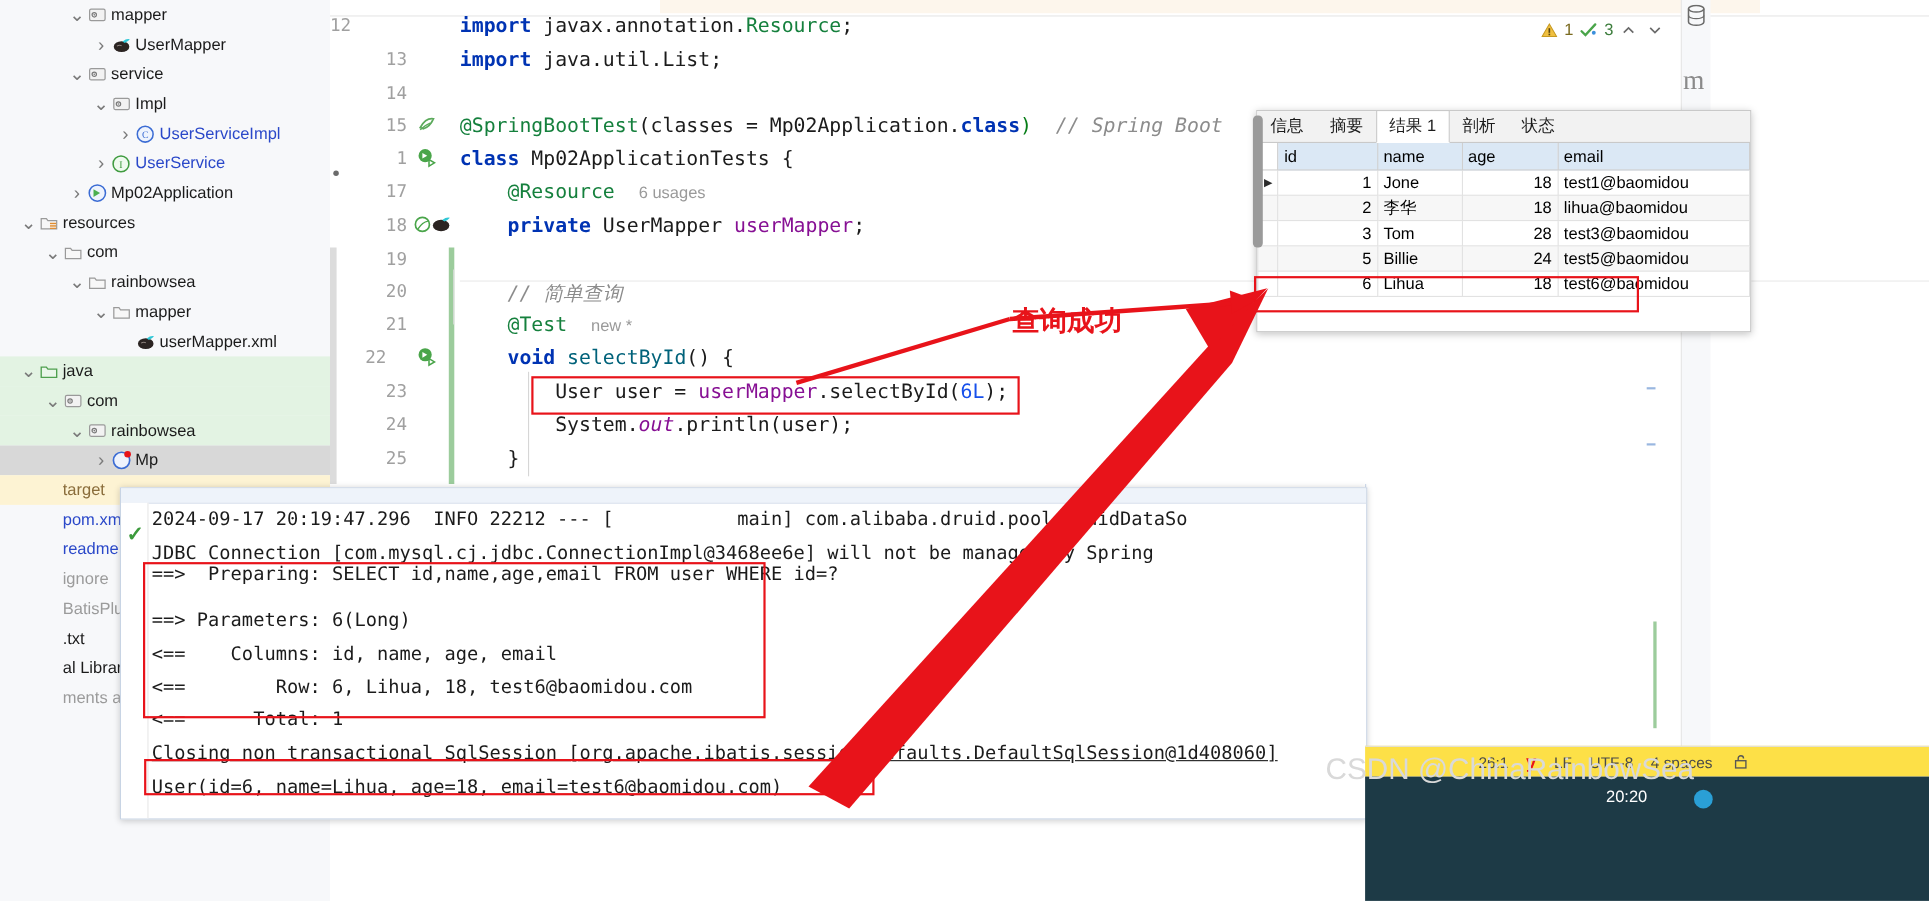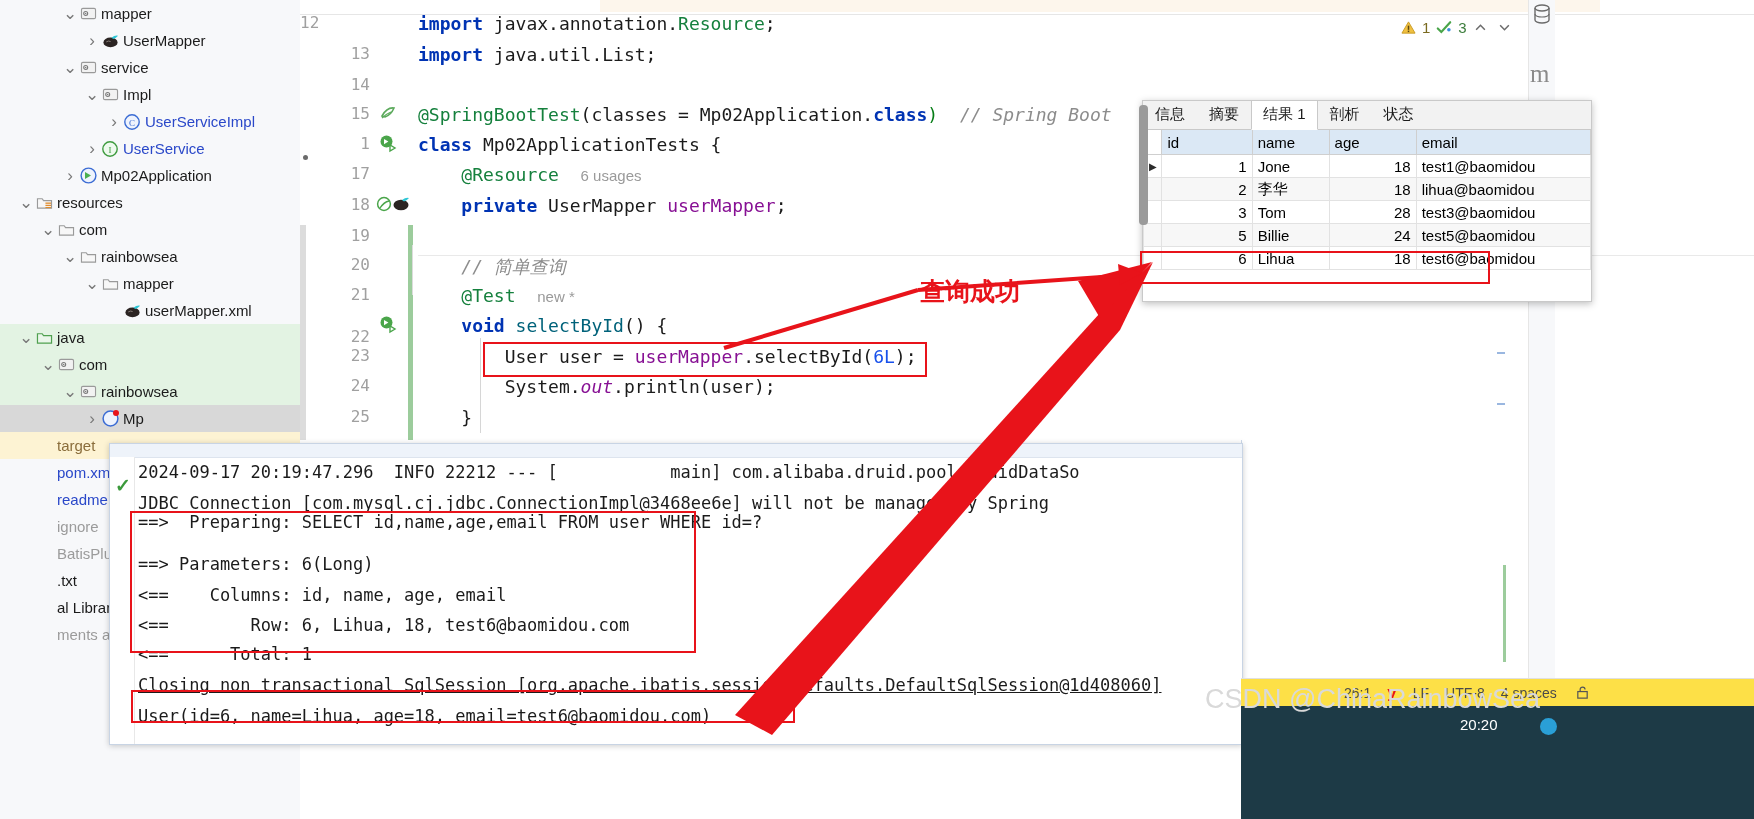--- a/index.html
+++ b/index.html
@@ -406,21 +406,21 @@
           <path d="M27 6 q4-3 7-2 -2 2.5 -5 3.4 z" fill="#2fc7d6"></path>
         </svg>
       </span>
       <div class="code-line" style="top: 195px;">    <span class="kw">private</span> UserMapper <span class="fld">userMapper</span>;</div>
       <div class="lineno" style="top: 226px; left: 0px; width: 70px; text-align: right;">19</div>
       <div class="code-line" style="top: 226px;"></div>
       <div class="lineno" style="top: 255px; left: 0px; width: 70px; text-align: right;">20</div>
       <div class="code-line" style="top: 255px;">    <span class="cmt">// 简单查询</span></div>
       <div class="lineno" style="top: 285px; left: 0px; width: 70px; text-align: right;">21</div>
       <div class="code-line" style="top: 285px;">    <span class="anno">@Test</span>  <span class="usages">new *</span></div>
-      <div class="lineno" style="top: 327px; left: 0px; width: 70px; text-align: right;">22</div>
+      <div class="lineno" style="top: 315px; left: 0px; width: 70px; text-align: left; padding-left: 32px;">22</div>
       <span class="svgwrap" style="position: absolute; left: 78px; top: 314px; width: 20px;">
         <svg width="20" height="20" viewBox="0 0 20 20">
           <circle cx="8.5" cy="8.5" r="6" fill="#4aa54a"></circle>
           <path d="M6 6 v5.2 l4.4 -2.6 z" fill="#ffffff"></path>
           <path d="M12 12 v6 l5 -3 z" fill="none" stroke="#4aa54a" stroke-width="1.4"></path>
         </svg>
       </span>
       <div class="code-line" style="top: 315px;">    <span class="kw">void</span><span style="color:#00627a"> selectById</span>() {</div>
       <div class="lineno" style="top: 346px; left: 0px; width: 70px; text-align: right;">23</div>
       <div class="code-line" style="top: 346px;">        User user = <span class="fld">userMapper</span>.selectById(<span class="num">6L</span>);</div>

